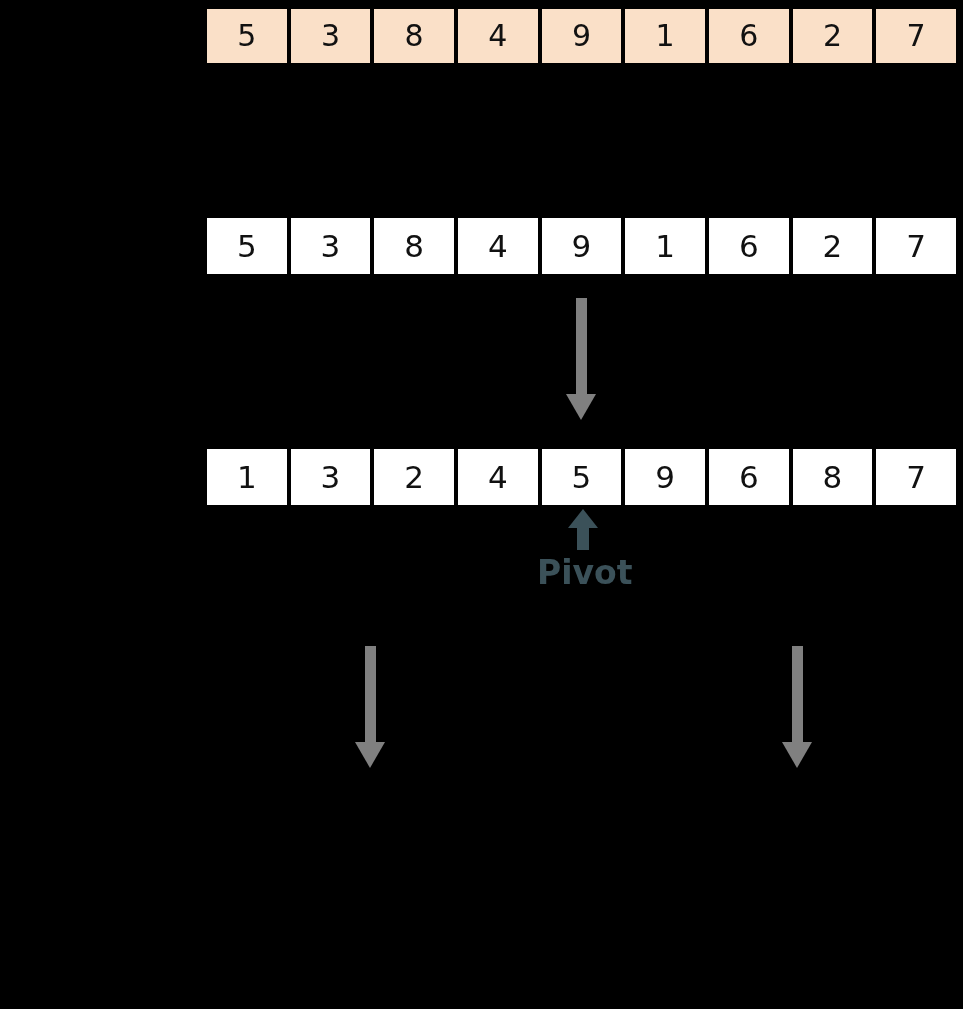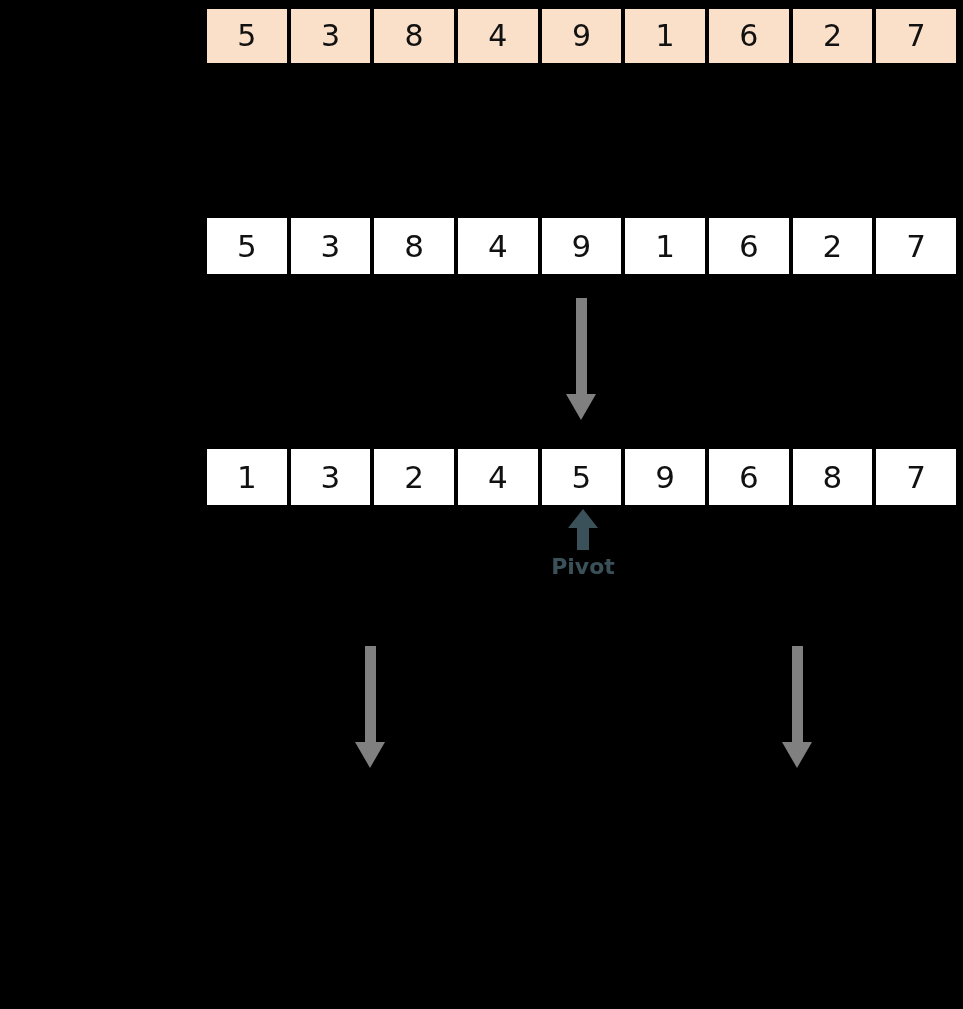--- a/index.html
+++ b/index.html
@@ -170,21 +170,21 @@
     width: 12px;
     height: 23px;
     background: #3b5159;
   }
   #pivot-label {
     position: absolute;
     left: 0;
     top: 46px;
     width: 92px;
     text-align: center;
-    font-size: 22px;
+    font-size: 33px;
     font-weight: bold;
     color: #3b5159;
     line-height: 1.1;
     white-space: nowrap;
     user-select: none;
   }
 </style>
 </head>
 <body>
 

